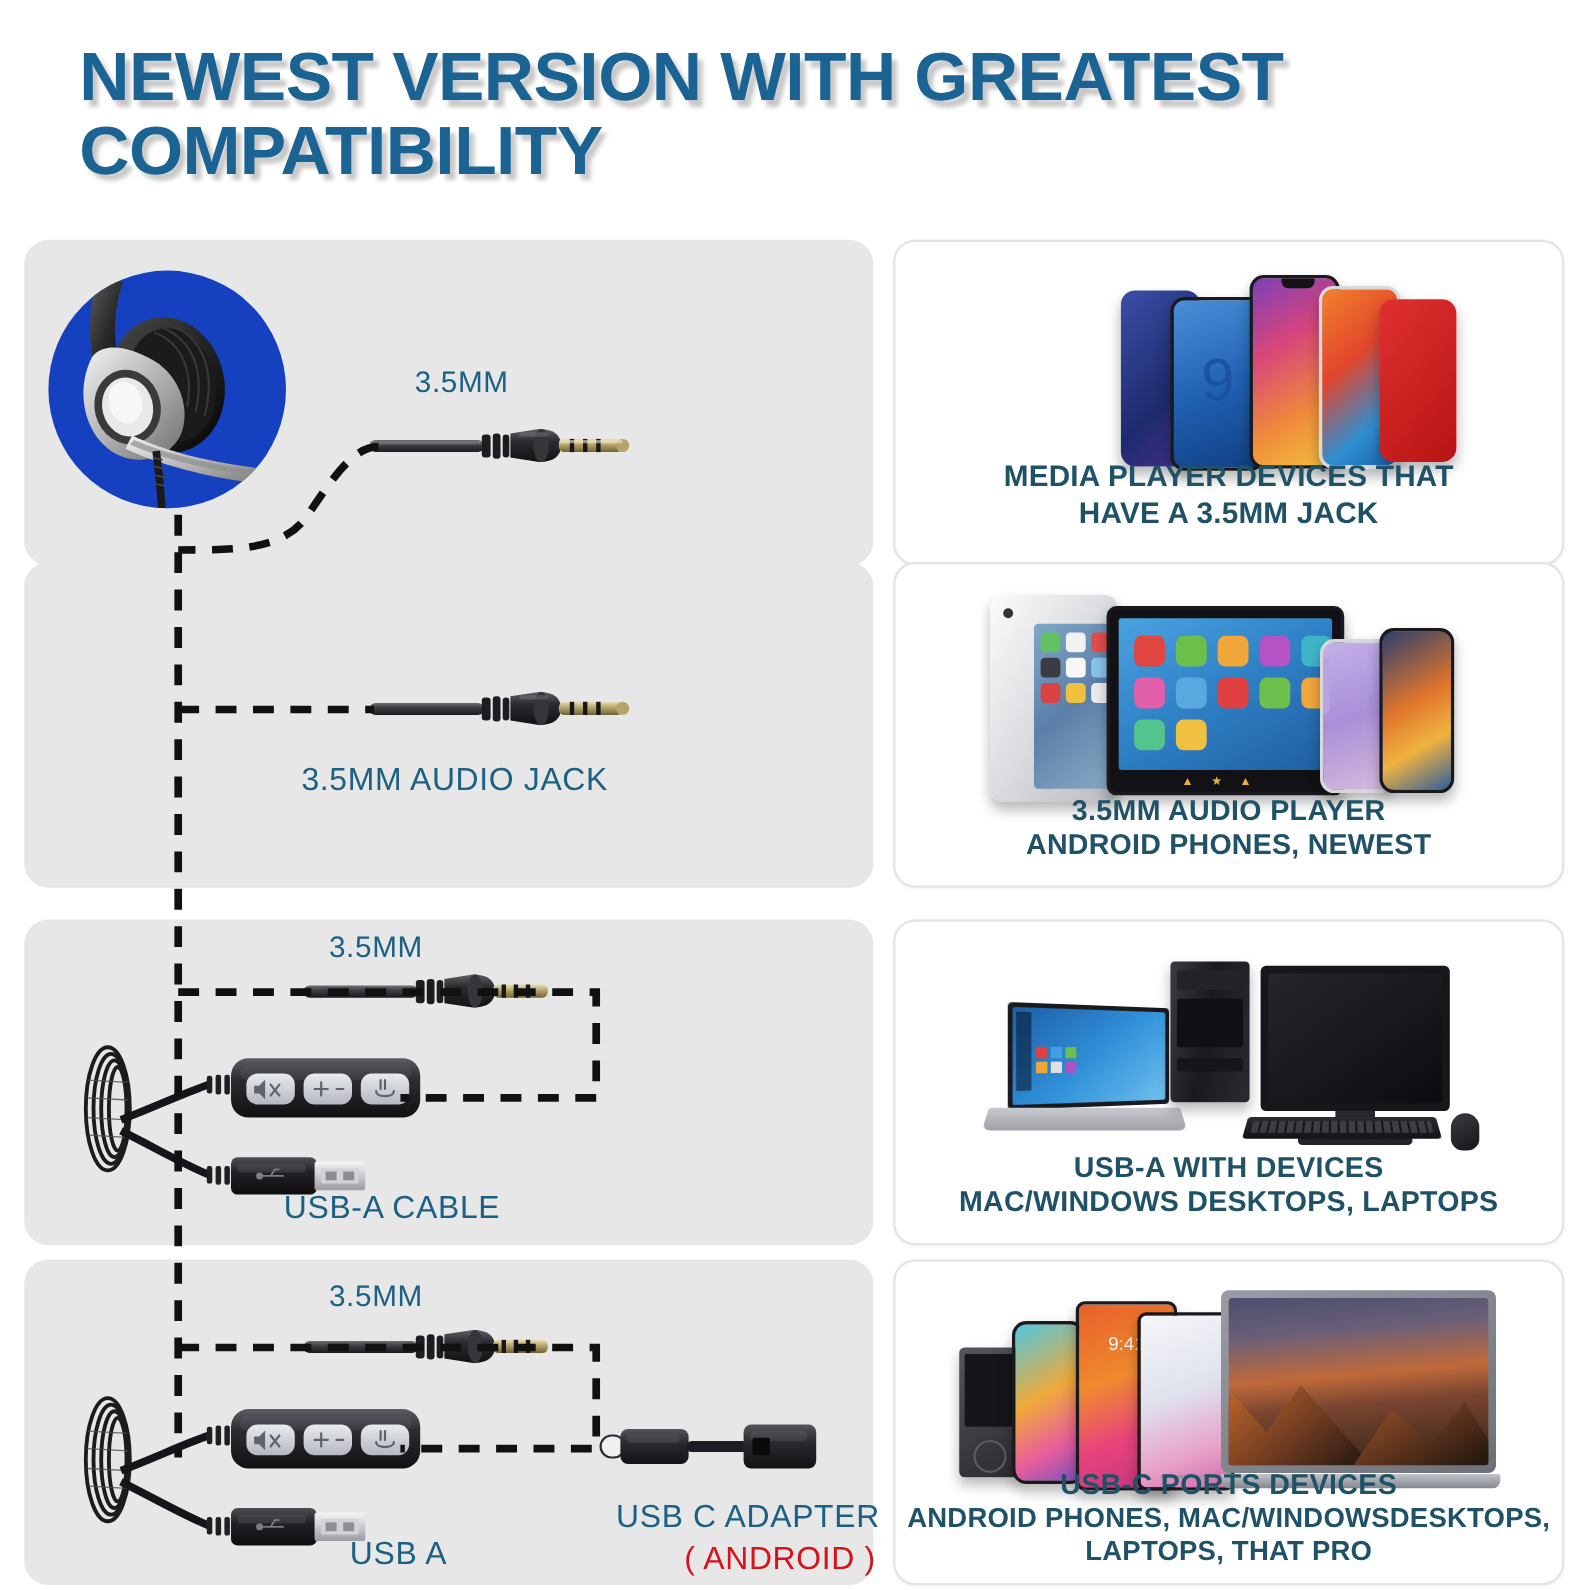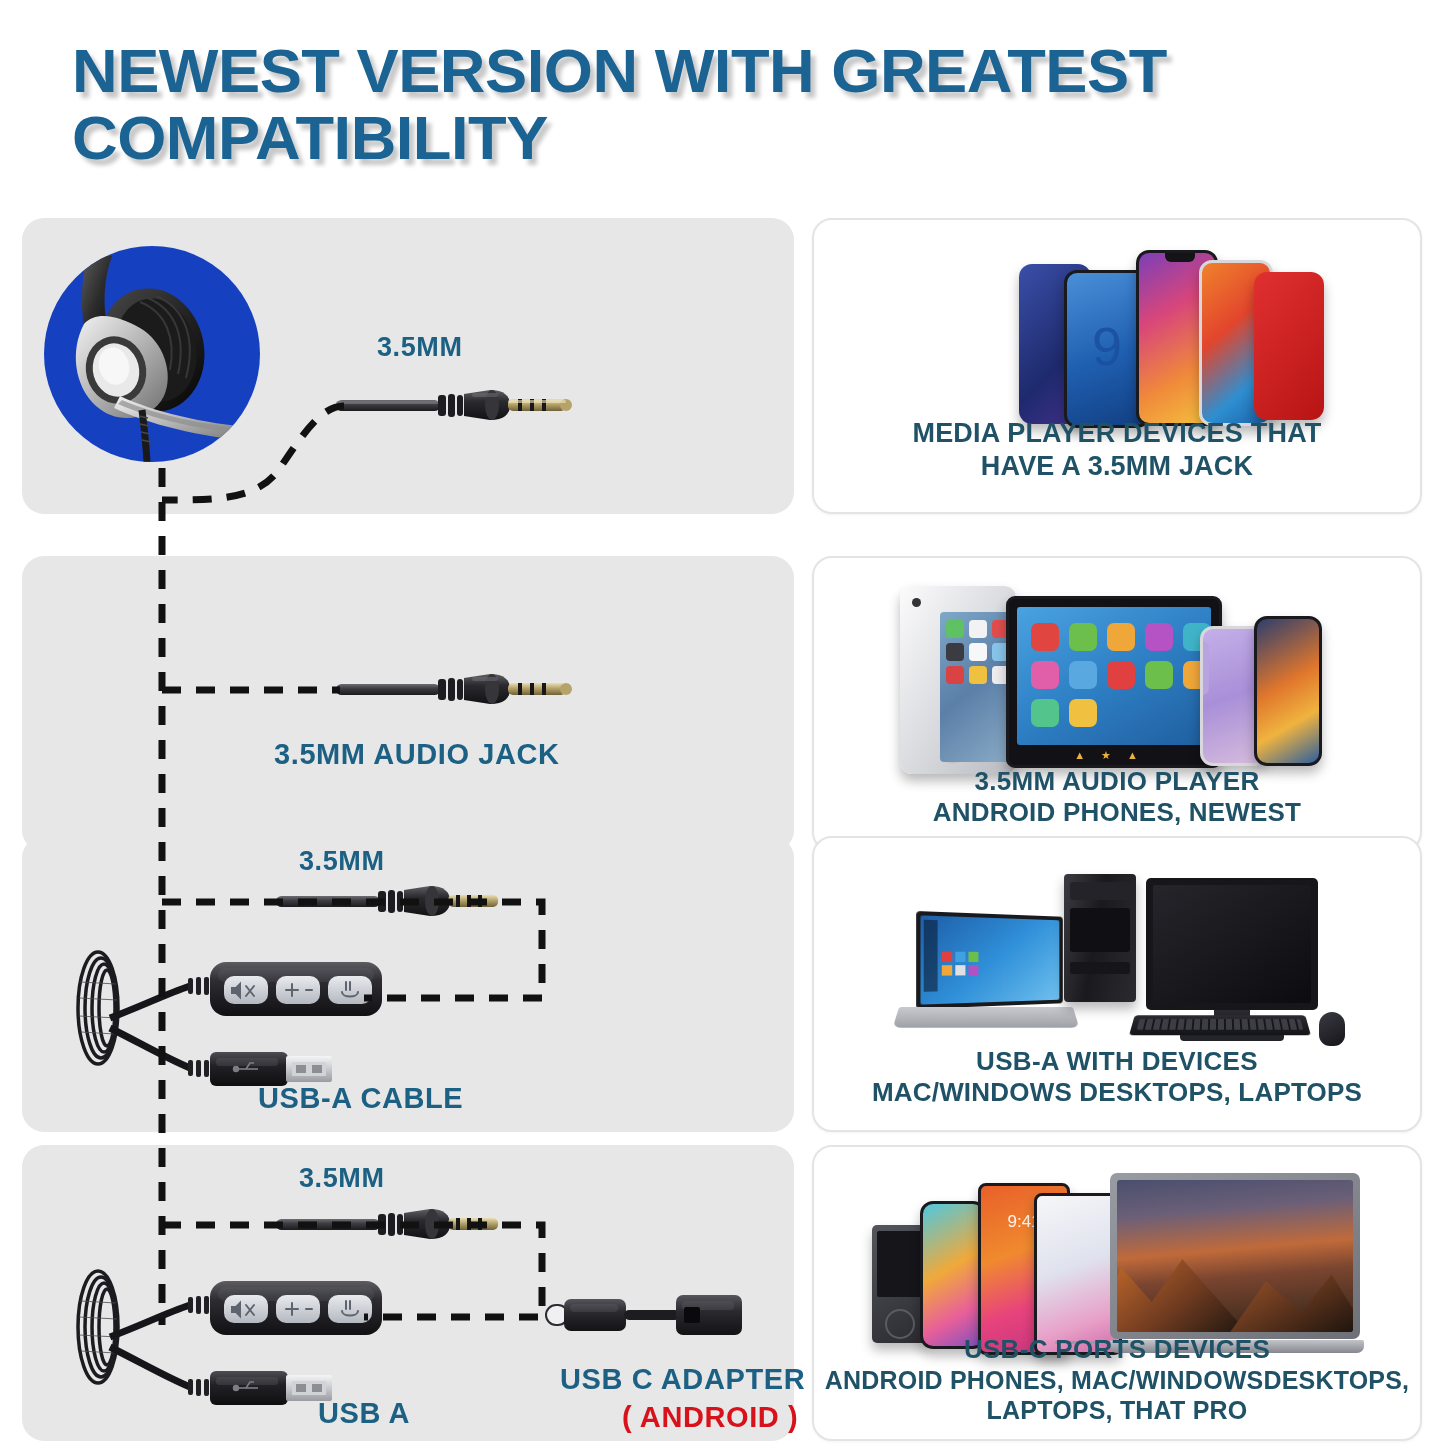--- a/index.html
+++ b/index.html
@@ -31,21 +31,21 @@
   }
 
   
   .row {
     position: absolute;
     left: 22px;
     width: 1400px;
     height: 296px;
   }
   #row-1 { top: 218px; }
-  #row-2 { top: 556px; }
+  #row-2 { top: 511px; }
   #row-3 { top: 836px; }
   #row-4 { top: 1145px; }
 
   .left-panel {
     position: absolute;
     left: 0; top: 0;
     width: 772px; height: 296px;
     background: #e7e7e7;
     border-radius: 22px;
   }
@@ -81,21 +81,21 @@
 
   .dev { position: absolute; border-radius: 9px; overflow: hidden; }
   .dev.phone { border-radius: 13px; }
   .dev.shadow { box-shadow: 0 7px 12px rgba(0,0,0,0.28); }
   .bezel { border: 3px solid #1a1a1e; }
   .bezel-w { border: 3px solid #d8d8dc; }
 
   
   .dlabel {
     position: absolute;
-    font-weight: 700;
+    font-weight: 400;
     color: #1c6083;
     letter-spacing: 0.6px;
     white-space: nowrap;
   }
   .dlabel.mm { font-size: 27px; }
   .dlabel.big { font-size: 29px; }
   .dlabel.red { color: #d8121a; font-size: 29px; }
 
   
   #headset-circle {

